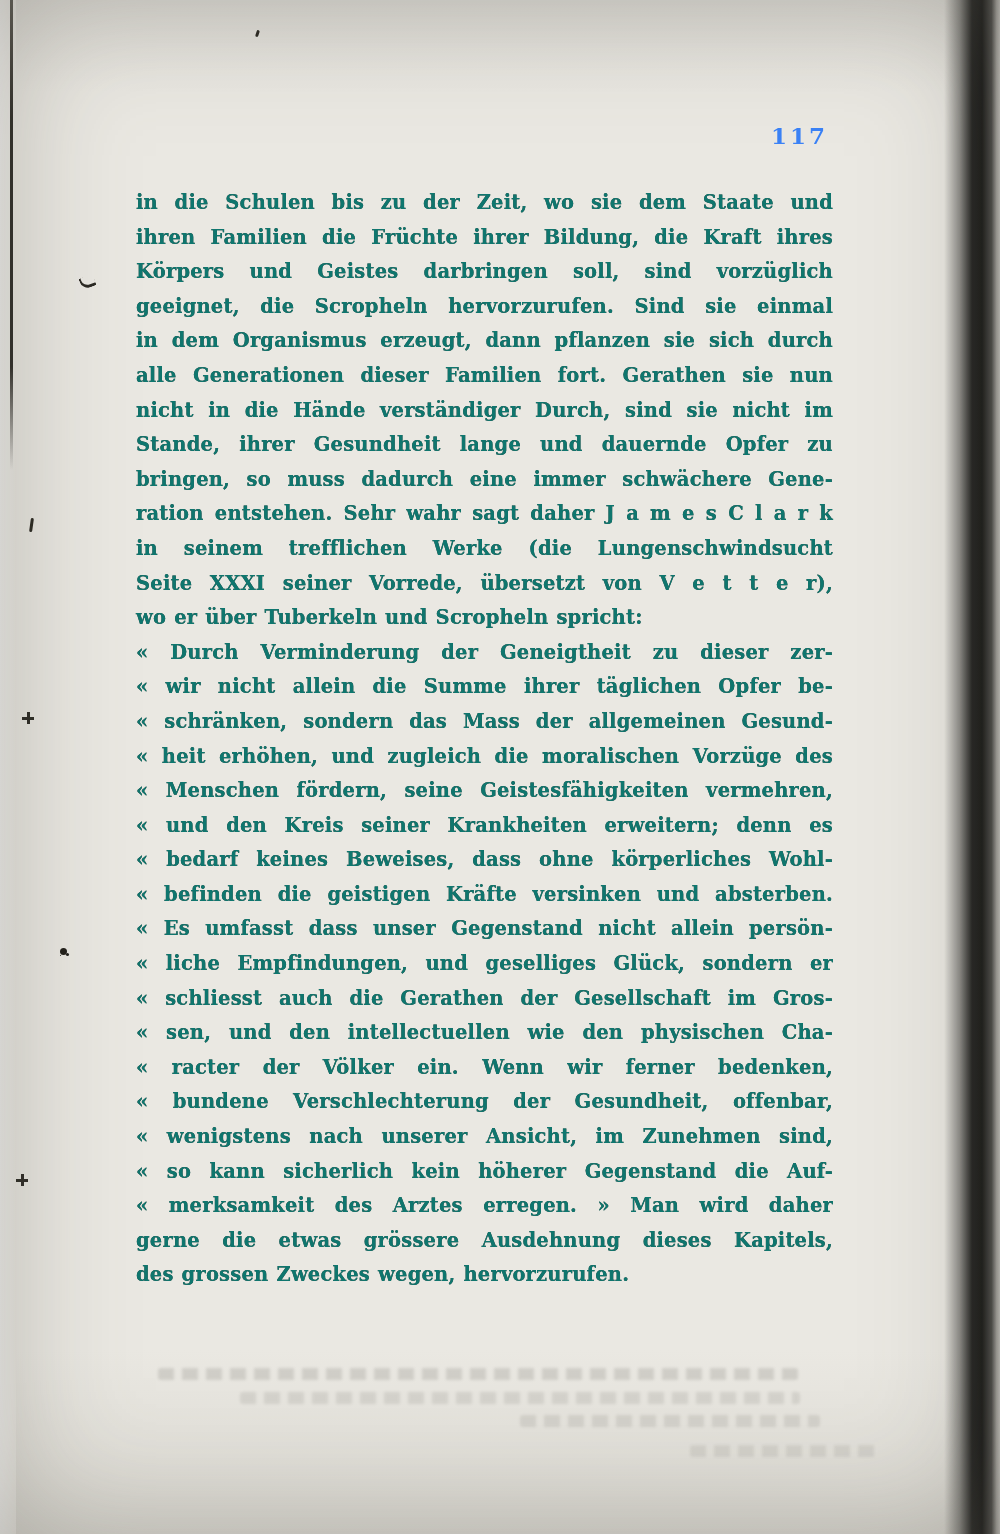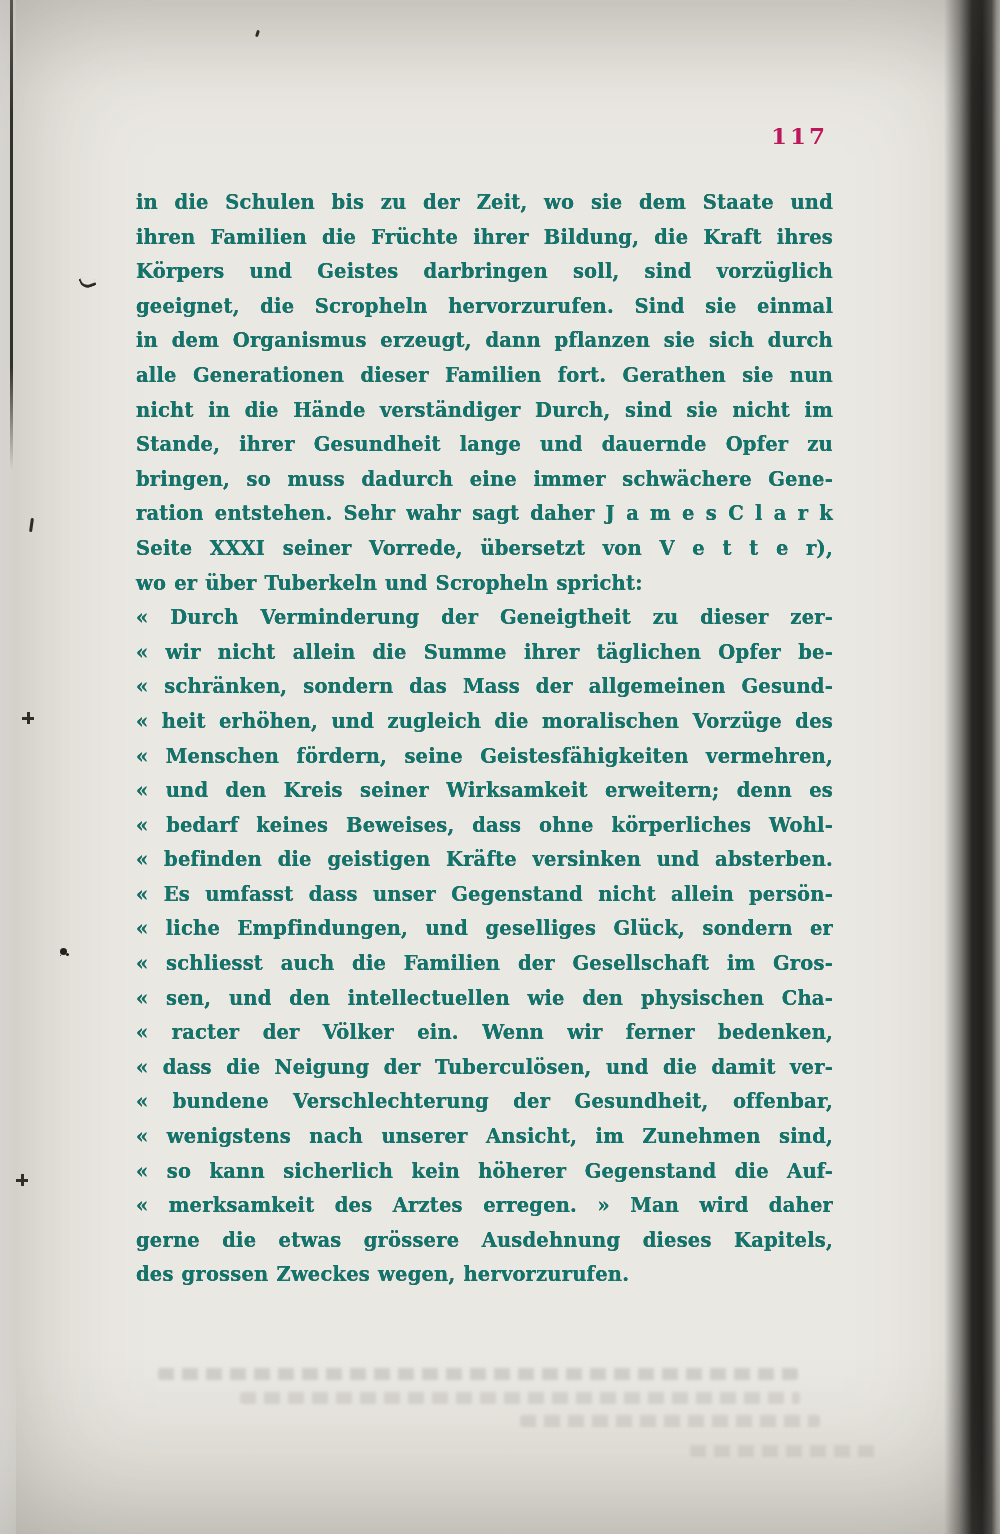--- a/index.html
+++ b/index.html
@@ -30,21 +30,21 @@
       #222220 50%,
       #181816 68%,
       #4a4946 85%,
       #a3a19c 94%,
       #c4c2bd 100%);
   }
   
   .page-number{
     position:absolute;left:756px;top:122px;width:72px;
     text-align:right;font-size:23px;font-weight:700;
-    letter-spacing:3px;color:#be185d;
+    letter-spacing:3px;color:#3b82f6;
   }
   
   .text-block{
     position:absolute;left:136px;top:186px;width:697px;
   }
   .line{
     font-size:19.5px;line-height:34.6px;font-weight:700;color:#0f766e;
     letter-spacing:.2px;word-spacing:1px;
     text-align:justify;text-align-last:justify;-moz-text-align-last:justify;
     text-shadow:0 0 .5px rgba(32,30,26,.85);
@@ -96,36 +96,36 @@
     <div class="line">in die Schulen bis zu der Zeit, wo sie dem Staate und</div>
     <div class="line">ihren Familien die Früchte ihrer Bildung, die Kraft ihres</div>
     <div class="line">Körpers und Geistes darbringen soll, sind vorzüglich</div>
     <div class="line">geeignet, die Scropheln hervorzurufen. Sind sie einmal</div>
     <div class="line">in dem Organismus erzeugt, dann pflanzen sie sich durch</div>
     <div class="line">alle Generationen dieser Familien fort. Gerathen sie nun</div>
     <div class="line">nicht in die Hände verständiger Durch, sind sie nicht im</div>
     <div class="line">Stande, ihrer Gesundheit lange und dauernde Opfer zu</div>
     <div class="line">bringen, so muss dadurch eine immer schwächere Gene-</div>
     <div class="line">ration entstehen. Sehr wahr sagt daher J a m e s  C l a r k</div>
+    <div class="line">in seinem trefflichen Werke (die Lungenschwindsucht</div>
     <div class="line">Seite XXXI seiner Vorrede, übersetzt von V e t t e r),</div>
     <div class="line short">wo er über Tuberkeln und Scropheln spricht:</div>
     <div class="line">« Durch Verminderung der Geneigtheit zu dieser zer-</div>
     <div class="line">« wir nicht allein die Summe ihrer täglichen Opfer be-</div>
     <div class="line">« schränken, sondern das Mass der allgemeinen Gesund-</div>
     <div class="line">« heit erhöhen, und zugleich die moralischen Vorzüge des</div>
     <div class="line">« Menschen fördern, seine Geistesfähigkeiten vermehren,</div>
-    <div class="line">« und den Kreis seiner Wirksamkeit erweitern; denn es</div>
+    <div class="line">« und den Kreis seiner Krankheiten erweitern; denn es</div>
     <div class="line">« bedarf keines Beweises, dass ohne körperliches Wohl-</div>
     <div class="line">« befinden die geistigen Kräfte versinken und absterben.</div>
     <div class="line">« Es umfasst dass unser Gegenstand nicht allein persön-</div>
     <div class="line">« liche Empfindungen, und geselliges Glück, sondern er</div>
-    <div class="line">« schliesst auch die Familien der Gesellschaft im Gros-</div>
+    <div class="line">« schliesst auch die Gerathen der Gesellschaft im Gros-</div>
     <div class="line">« sen, und den intellectuellen wie den physischen Cha-</div>
     <div class="line">« racter der Völker ein.  Wenn wir ferner bedenken,</div>
-    <div class="line">« dass die Neigung der Tuberculösen, und die damit ver-</div>
     <div class="line">« bundene Verschlechterung der Gesundheit, offenbar,</div>
     <div class="line">« wenigstens nach unserer Ansicht, im Zunehmen sind,</div>
     <div class="line">« so kann sicherlich kein höherer Gegenstand die Auf-</div>
     <div class="line">« merksamkeit des Arztes erregen. »   Man wird daher</div>
     <div class="line">gerne die etwas grössere Ausdehnung dieses Kapitels,</div>
     <div class="line short">des grossen Zweckes wegen, hervorzurufen.</div>
   </div>
 
   <div class="ghost" id="g1"></div>
   <div class="ghost" id="g2"></div>

